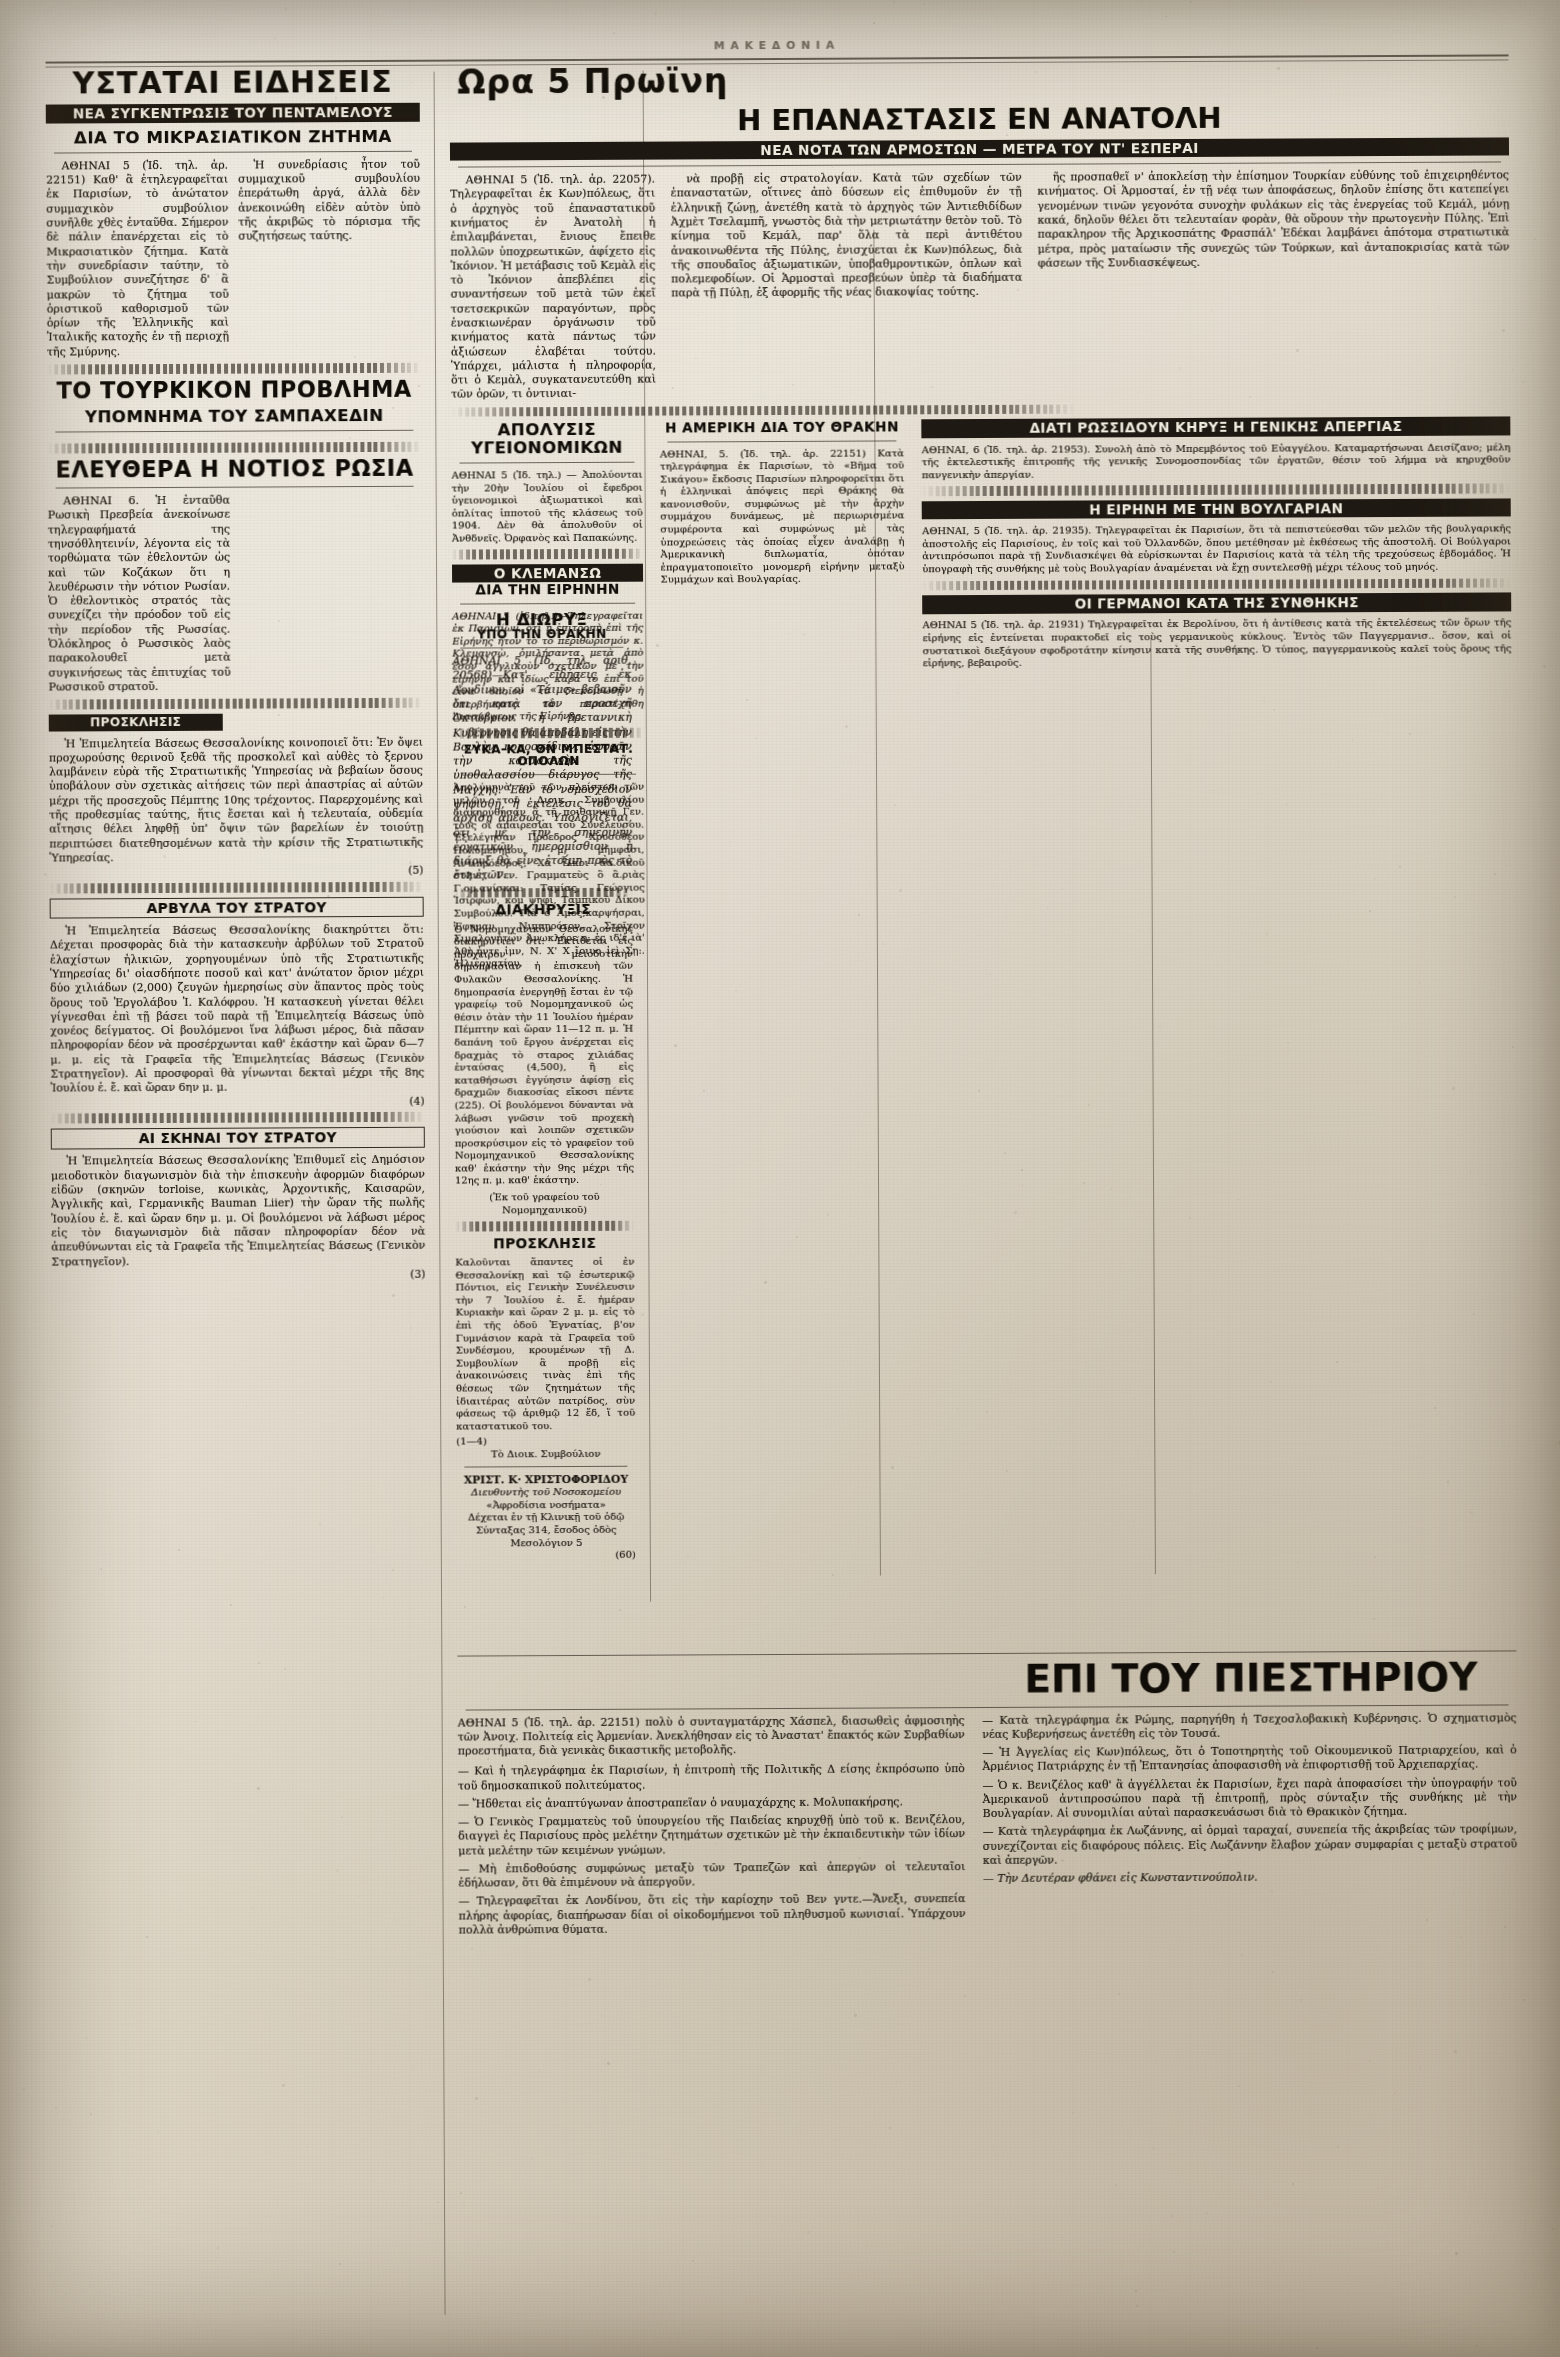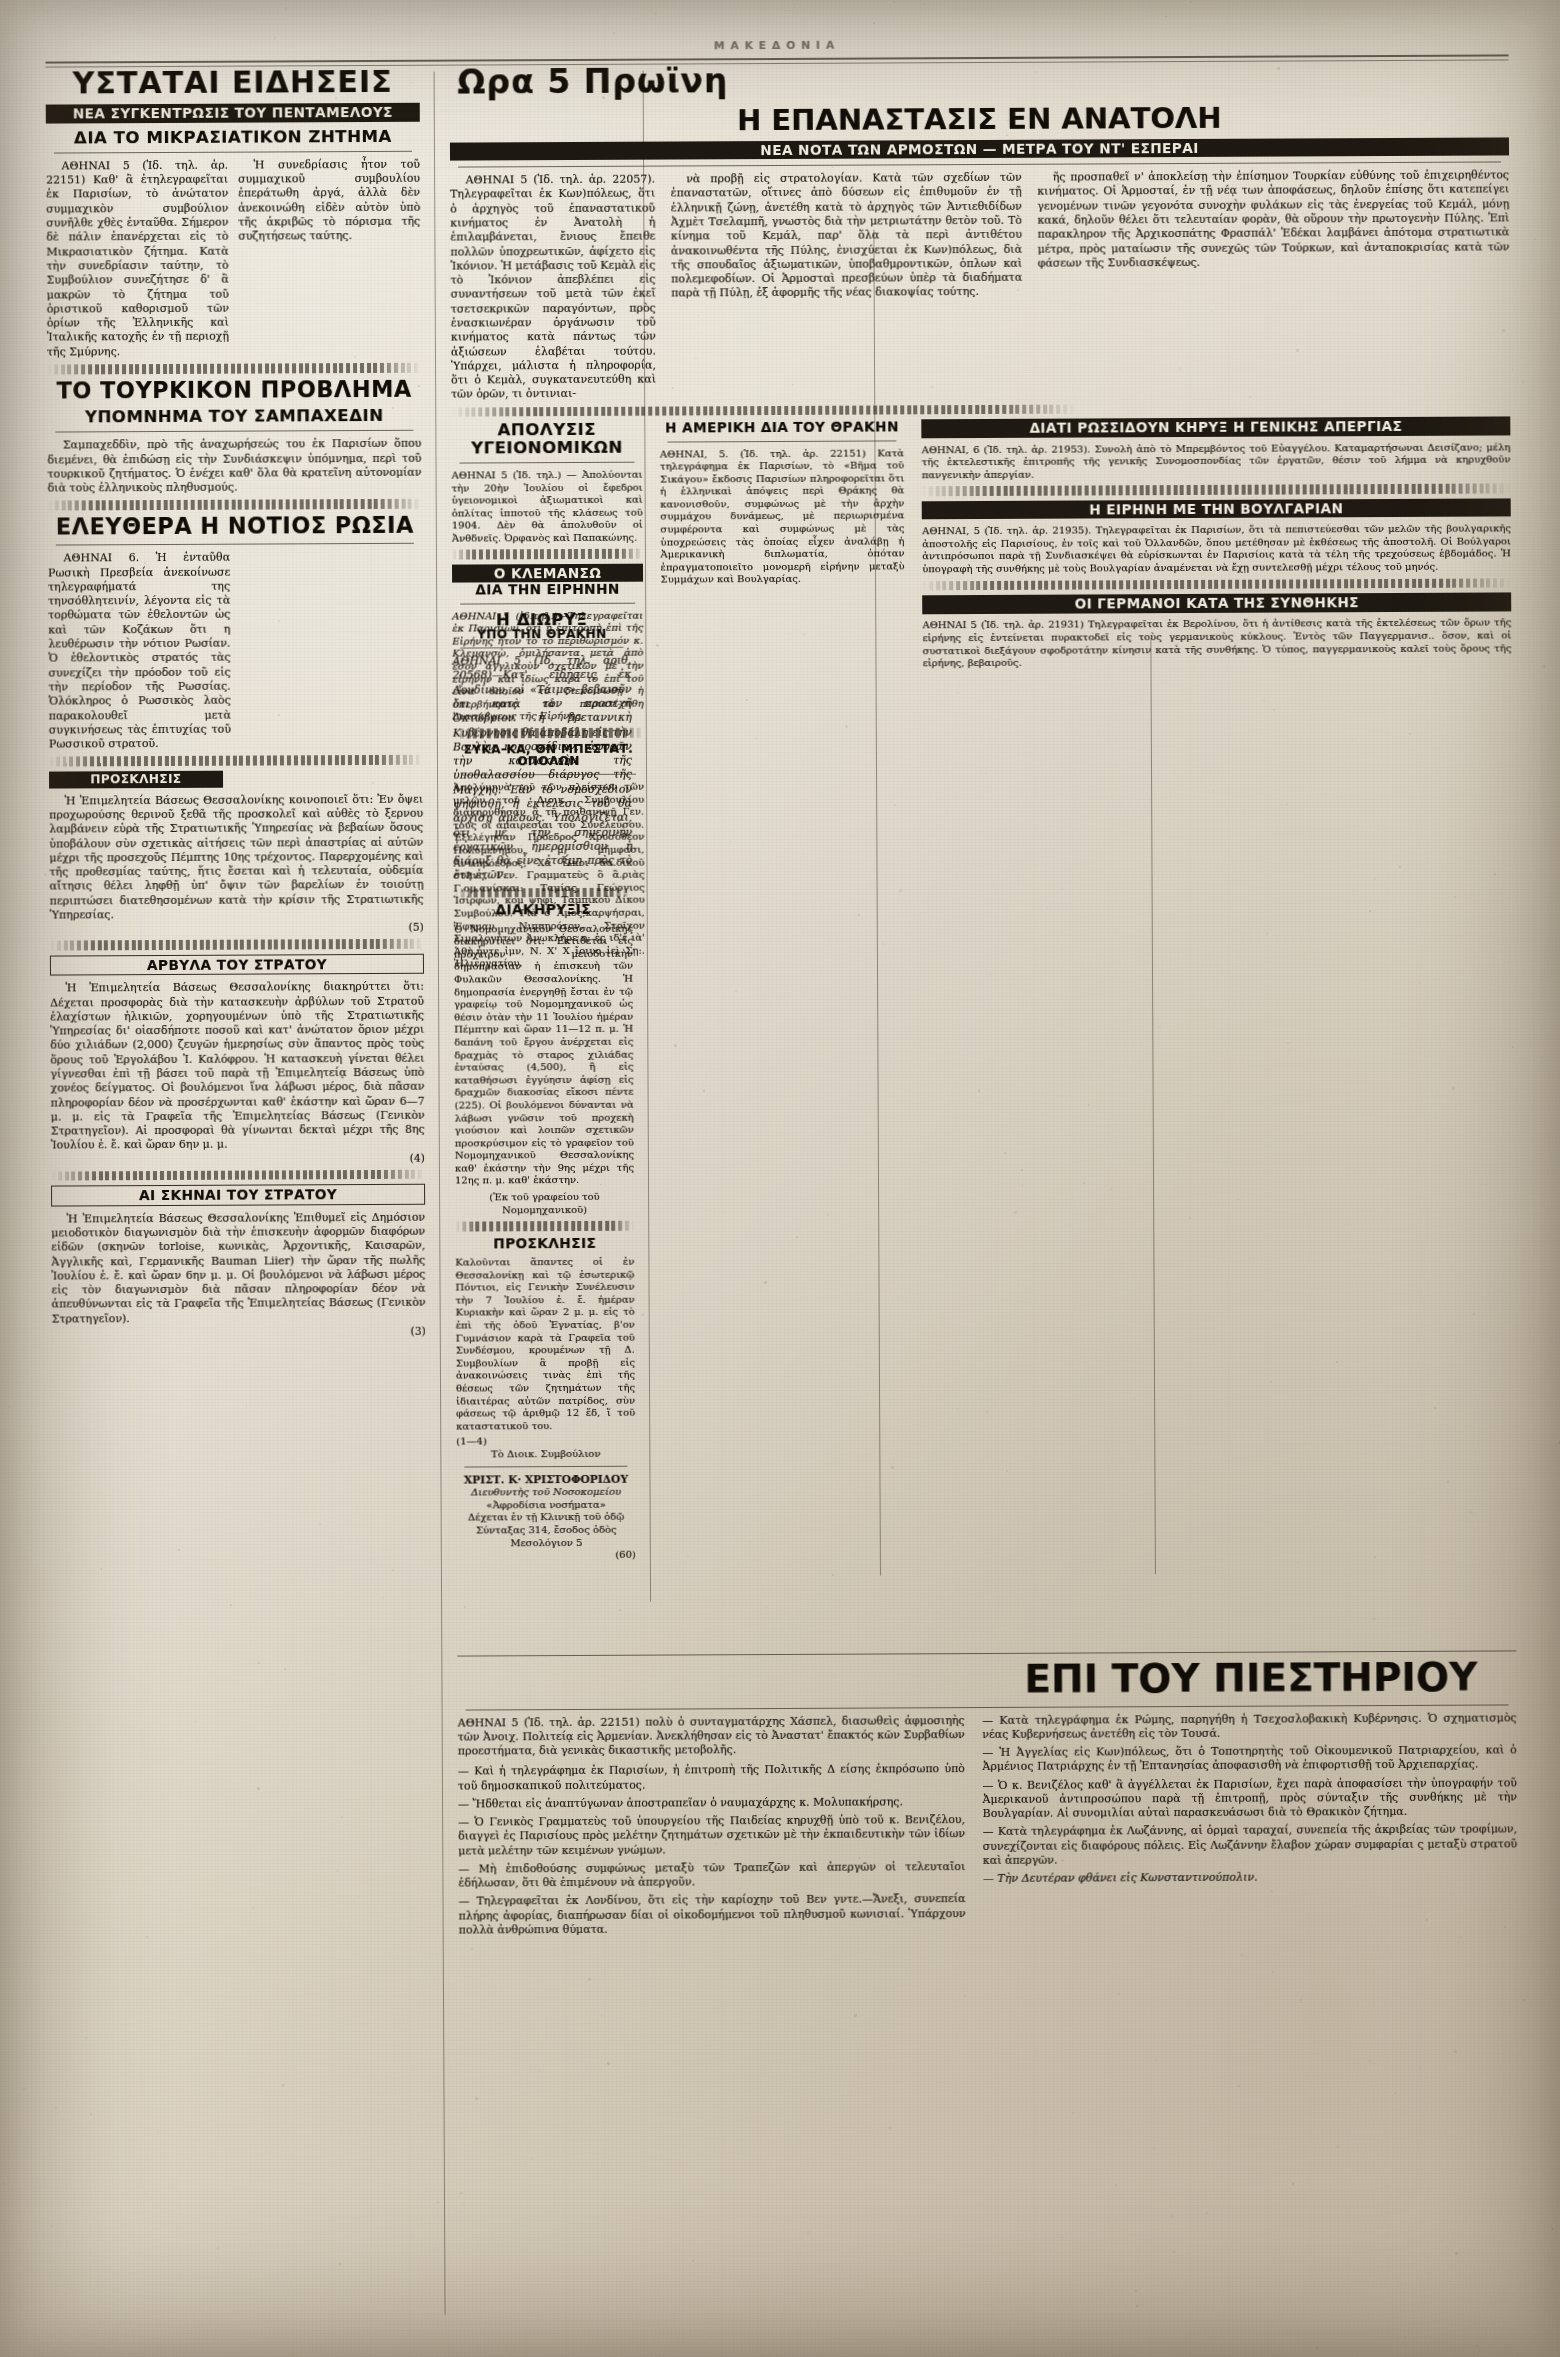--- a/index.html
+++ b/index.html
@@ -146,23 +146,20 @@
             <p class="bt ind" style="margin:0;">Ἡ συνεδρίασις ἦτον τοῦ συμμαχικοῦ συμβουλίου ἐπεράτωθη ἀργά, ἀλλὰ δὲν ἀνεκοινώθη εἰδὲν αὐτὸν ὑπὸ τῆς ἀκριβῶς τὸ πόρισμα τῆς συζητήσεως ταύτης.</p>
           </div>
         </div>
 
         <div class="rule-orn"></div>
         <div class="hl-fancy hl-2">ΤΟ ΤΟΥΡΚΙΚΟΝ ΠΡΟΒΛΗΜΑ</div>
         <div class="sp6"></div>
         <div class="hl-fancy hl-3">ΥΠΟΜΝΗΜΑ ΤΟΥ ΣΑΜΠΑΧΕΔΙΝ</div>
         <div class="rule-line"></div>
         <div style="display:flex;gap:9.8px;">
-          <div style="flex:1;">
-            <p class="bt ind" style="margin:0;">Σαμπαχεδδὶν, πρὸ τῆς ἀναχωρήσεώς του ἐκ Παρισίων ὅπου διεμένει, θὰ ἐπιδώσῃ εἰς τὴν Συνδιάσκεψιν ὑπόμνημα, περὶ τοῦ τουρκικοῦ ζητήματος. Ὁ ἐνέχει καθ' ὅλα θὰ κρατεῖνη αὐτονομίαν διὰ τοὺς ἑλληνικοὺς πληθυσμούς.</p>
-          </div>
         </div>
 
         <div class="rule-orn"></div>
         <div class="hl-fancy hl-2">ΕΛΕΥΘΕΡΑ Η ΝΟΤΙΟΣ ΡΩΣΙΑ</div>
         <div class="rule-line"></div>
         <div style="display:flex;gap:9.8px;">
           <div style="flex:1;">
             <p class="bt ind" style="margin:0;">ΑΘΗΝΑΙ 6. Ἡ ἐνταῦθα Ρωσικὴ Πρεσβεία ἀνεκοίνωσε τηλεγραφήματά της τηνσόθλητεινίν, λέγοντα εἰς τὰ τορθώματα τῶν ἐθελοντῶν ὡς καὶ τῶν Κοζάκων ὅτι η λευθέρωσιν τὴν νότιον Ρωσίαν. Ὁ ἐθελοντικὸς στρατός τὰς συνεχίζει τὴν πρόοδον τοῦ εἰς τὴν περίοδον τῆς Ρωσσίας. Ὁλόκληρος ὁ Ρωσσικὸς λαὸς παρακολουθεῖ μετὰ συγκινήσεως τὰς ἐπιτυχίας τοῦ Ρωσσικοῦ στρατοῦ.</p>
           </div>
           <div style="flex:1;">

